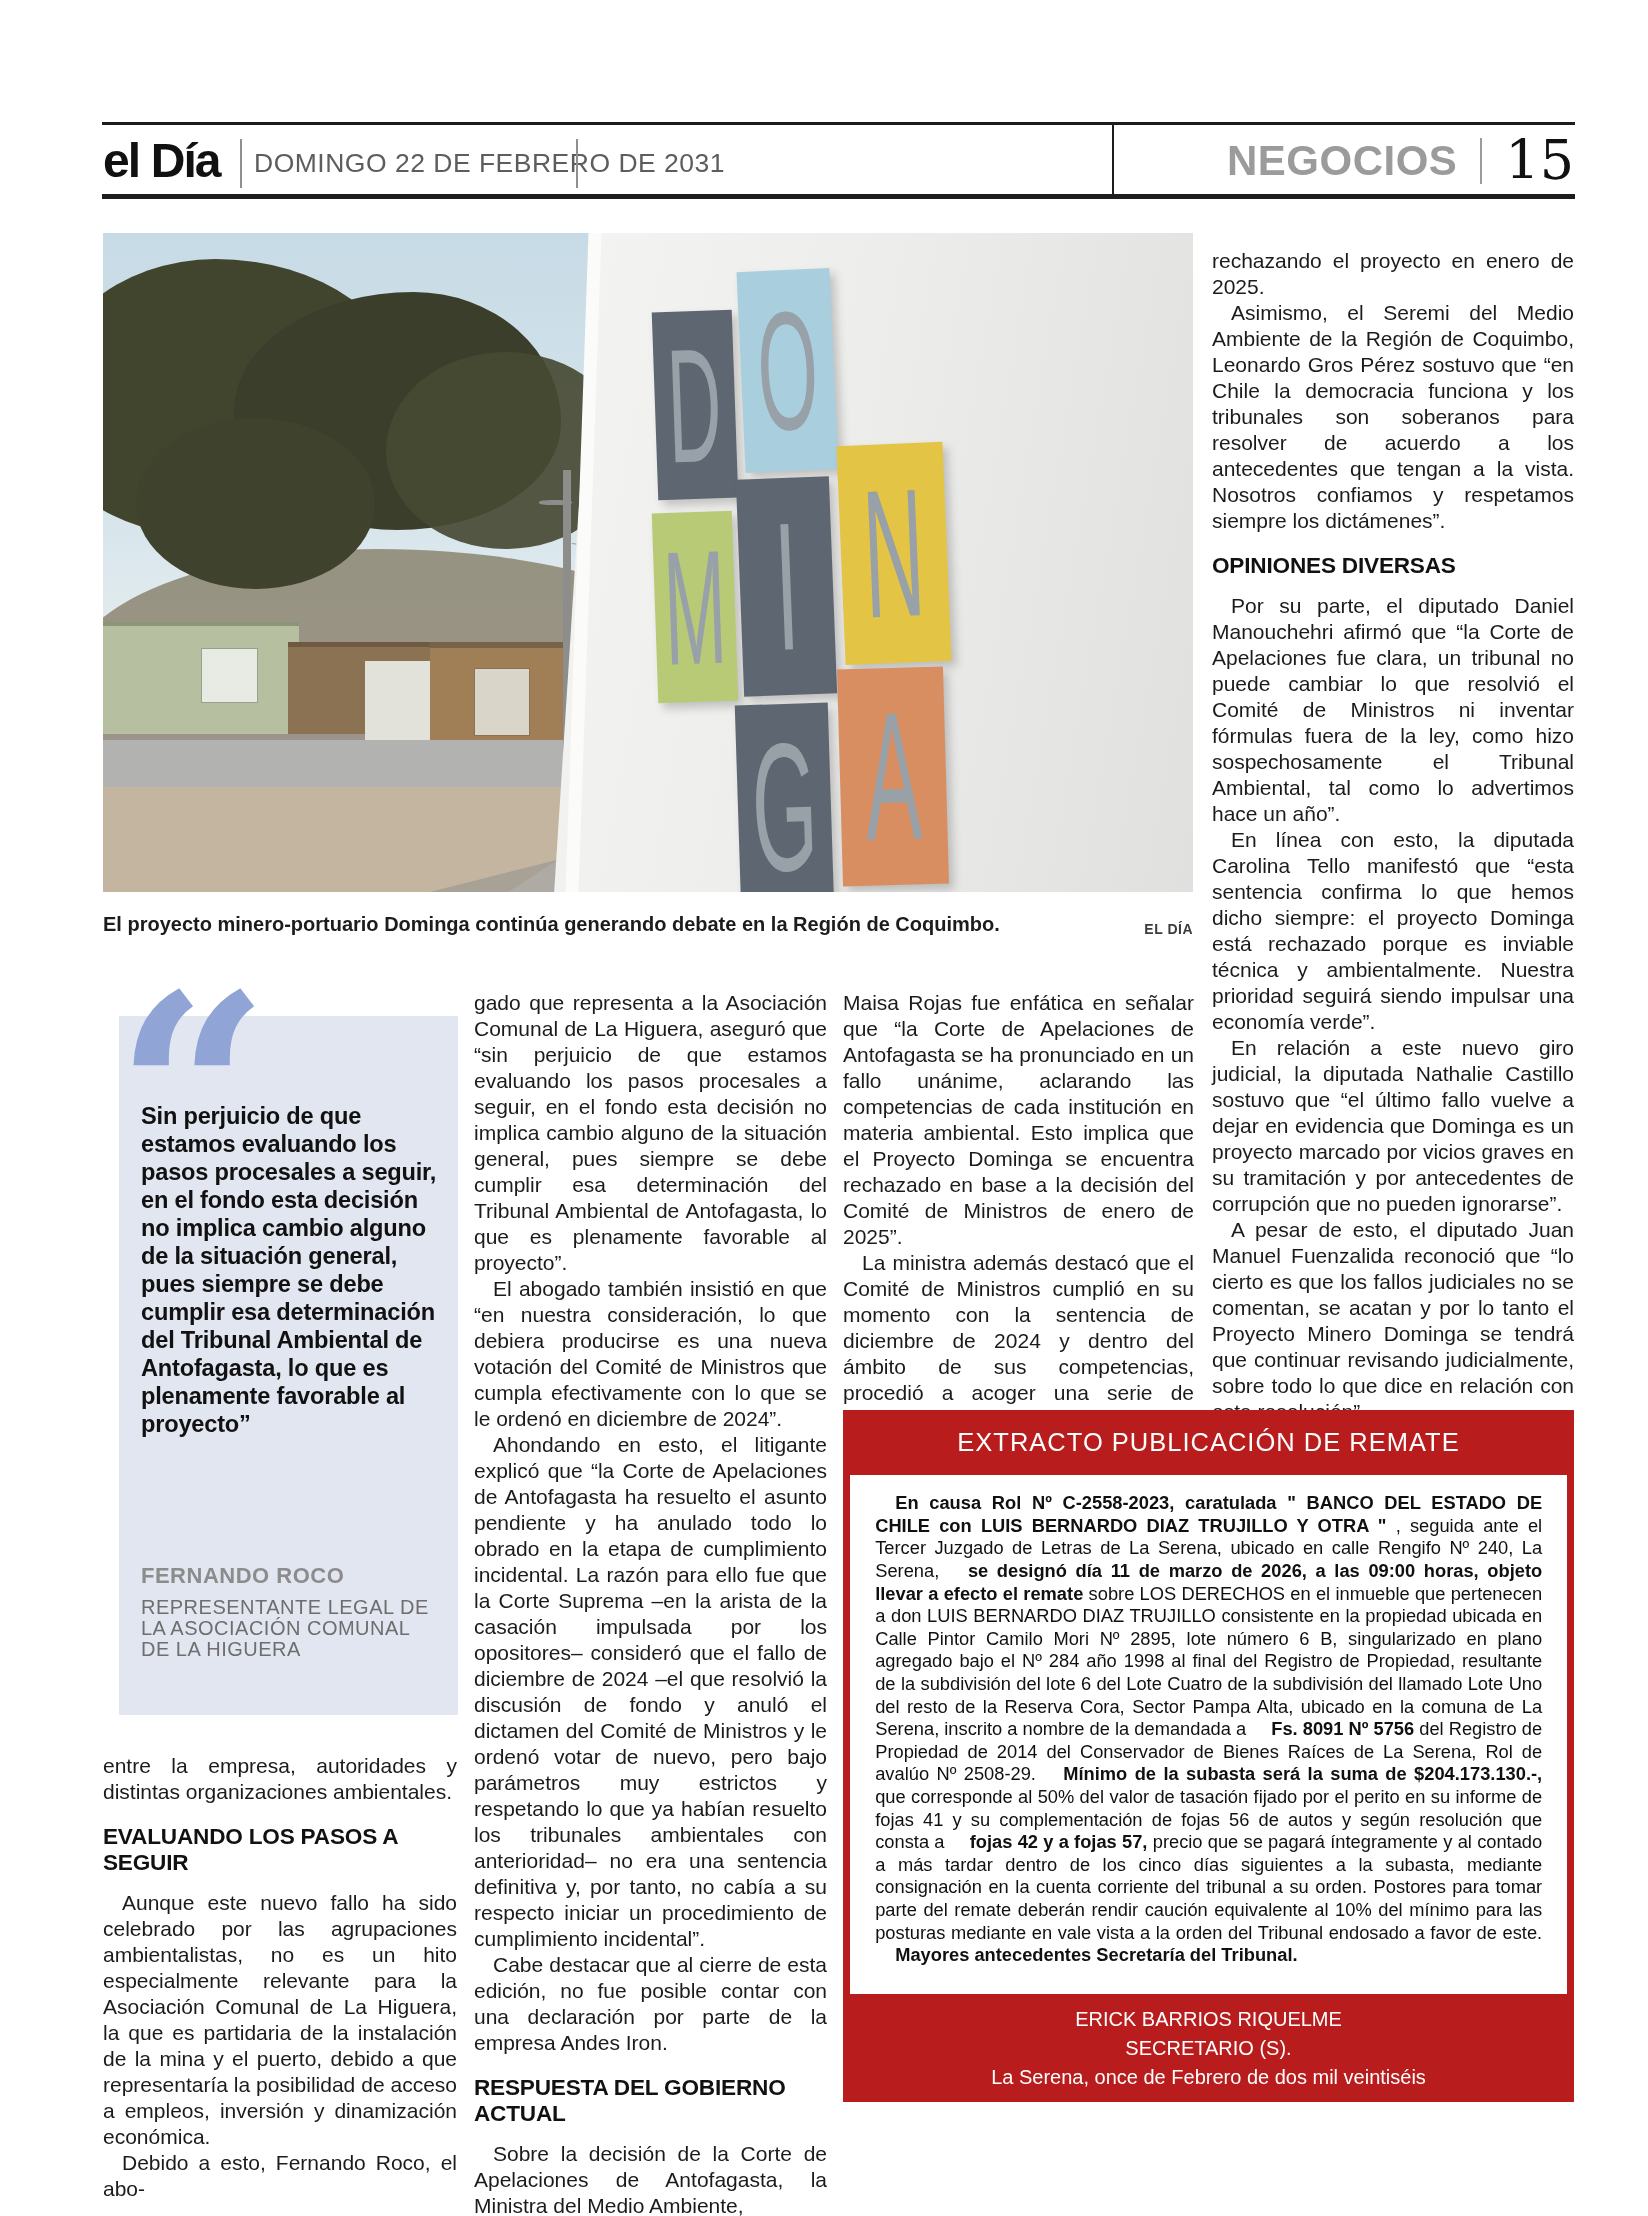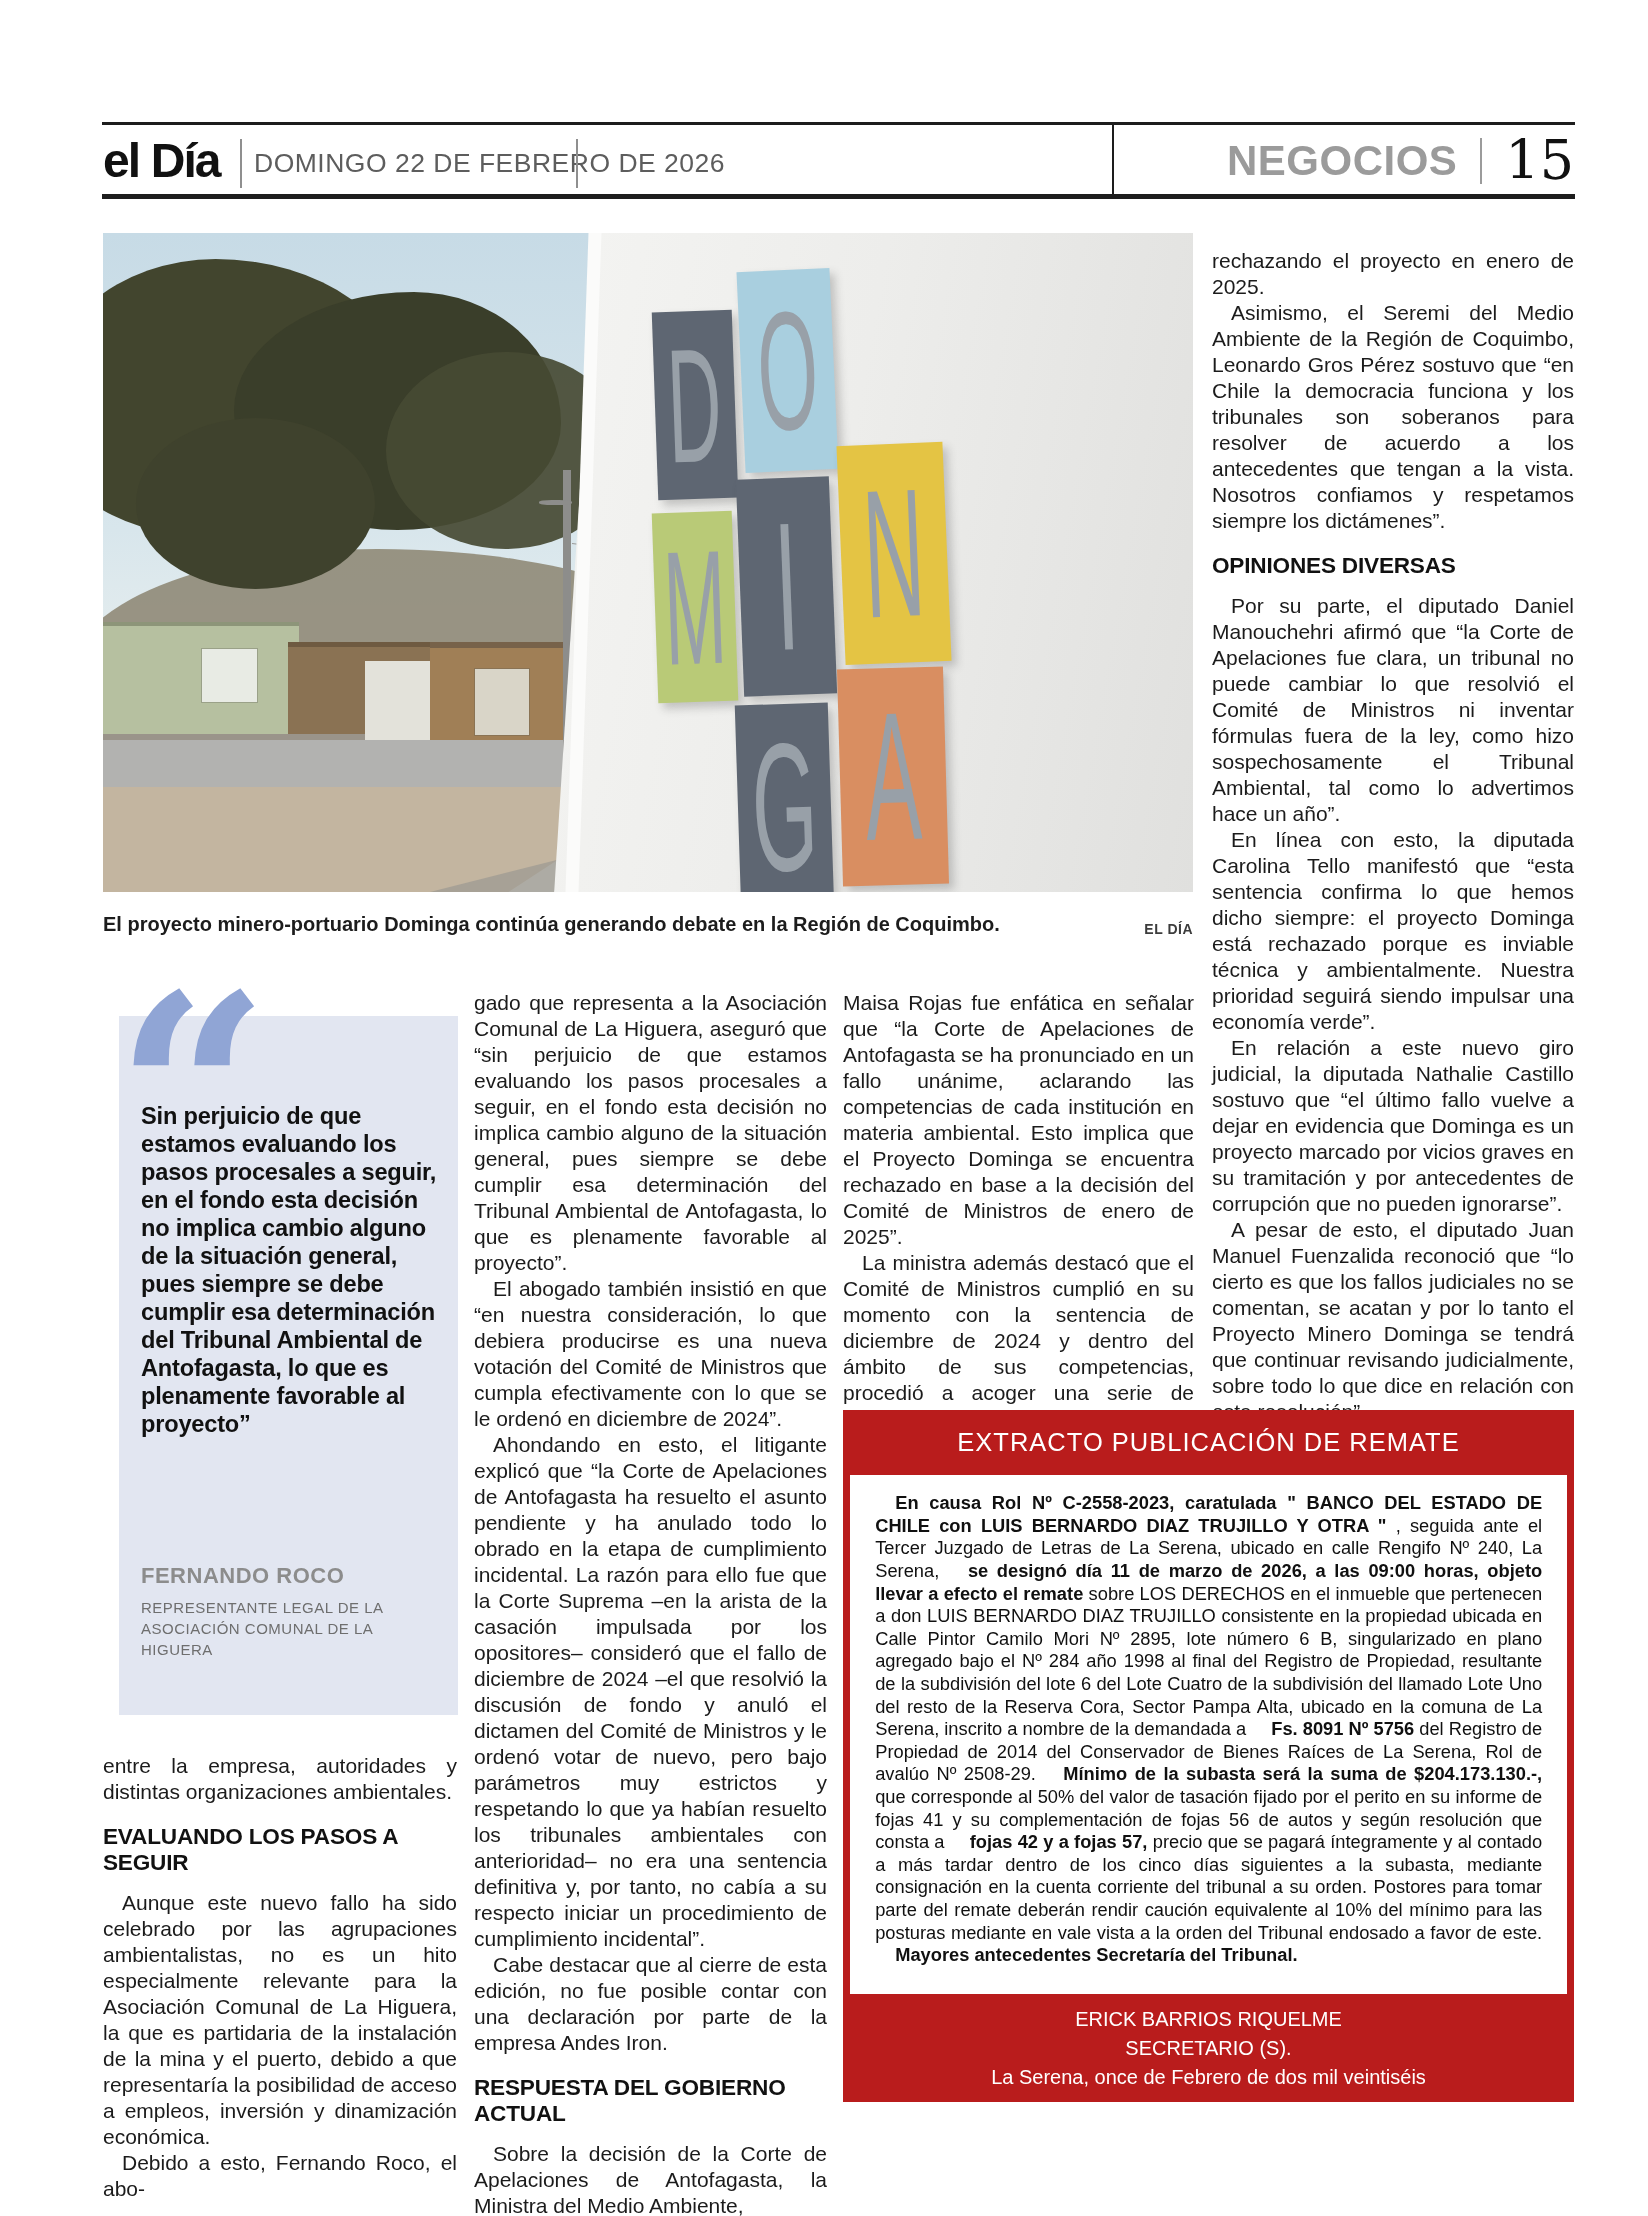--- a/index.html
+++ b/index.html
@@ -58,21 +58,21 @@
   .tile-a{left:67.6%;top:66%;width:9.7%;height:33%;background:#d98e61;transform:rotate(-1.6deg);font-size:135px;}
 
   .caption{left:103px;top:913px;width:938px;font-size:20px;font-weight:700;color:#1c1c1c;}
   .credit{left:1049px;top:921px;width:144px;text-align:right;font-size:14px;font-weight:700;color:#3c3c3c;letter-spacing:0.5px;}
 
   
   .quote-bg{left:119px;top:1016px;width:339px;height:699px;background:#e2e6f1;}
   .quote-mark{left:115px;top:905px;font-family:"DejaVu Serif",serif;font-size:269px;font-weight:700;color:#90a5d5;line-height:1.4;}
   .quote-text{left:141px;top:1102px;width:301px;font-size:23.6px;line-height:28px;font-weight:700;color:#111;letter-spacing:-0.2px;}
   .quote-author{left:141px;top:1563px;width:298px;font-size:22px;font-weight:700;color:#8c8c8c;letter-spacing:0.5px;}
-  .quote-role{left:141px;top:1597px;width:298px;font-size:15px;line-height:21px;color:#6e6e6e;letter-spacing:0.5px;}
+  .quote-role{left:141px;top:1597px;width:298px;font-size:20px;line-height:21px;color:#6e6e6e;letter-spacing:0.5px;}
 
   
   .col{font-size:21px;line-height:26px;text-align:justify;color:#1b1b1b;}
   .col p{margin:0;text-indent:19px;}
   .col p.noindent{text-indent:0;}
   .col .subhead{font-size:22.6px;line-height:26px;font-weight:700;text-align:left;text-indent:0;color:#111;letter-spacing:-0.2px;margin:19px 0 13.5px 0;}
   #col1{left:103px;top:1753px;width:354px;}
   #col2{left:474px;top:990px;width:353px;}
   #col3{left:843px;top:990px;width:351px;}
   #col4{left:1212px;top:248px;width:362px;}
@@ -86,21 +86,21 @@
   .remate-text strong{font-weight:700;margin-left:20px;}
   .remate-footer{position:absolute;left:0;bottom:0;width:100%;height:108px;display:flex;flex-direction:column;align-items:center;justify-content:center;gap:6.7px;color:#fff;}
   .remate-footer div{font-size:20px;line-height:1.1;}
 </style>
 </head>
 <body>
 
 <div class="abs rule-top"></div>
 <div class="abs logo">el Día</div>
 <div class="abs date-bar1"></div>
-<div class="abs edition-date">DOMINGO 22 DE FEBRERO DE 2026</div>
+<div class="abs edition-date">DOMINGO 22 DE FEBRERO DE 2031</div>
 <div class="abs date-bar2"></div>
 <div class="abs head-sep"></div>
 <div class="abs section-group">
   <span class="section-name">NEGOCIOS</span>
   <span class="section-bar"></span>
   <span class="page-number">15</span>
 </div>
 <div class="abs rule-bottom"></div>
 
 <div class="abs photo">

